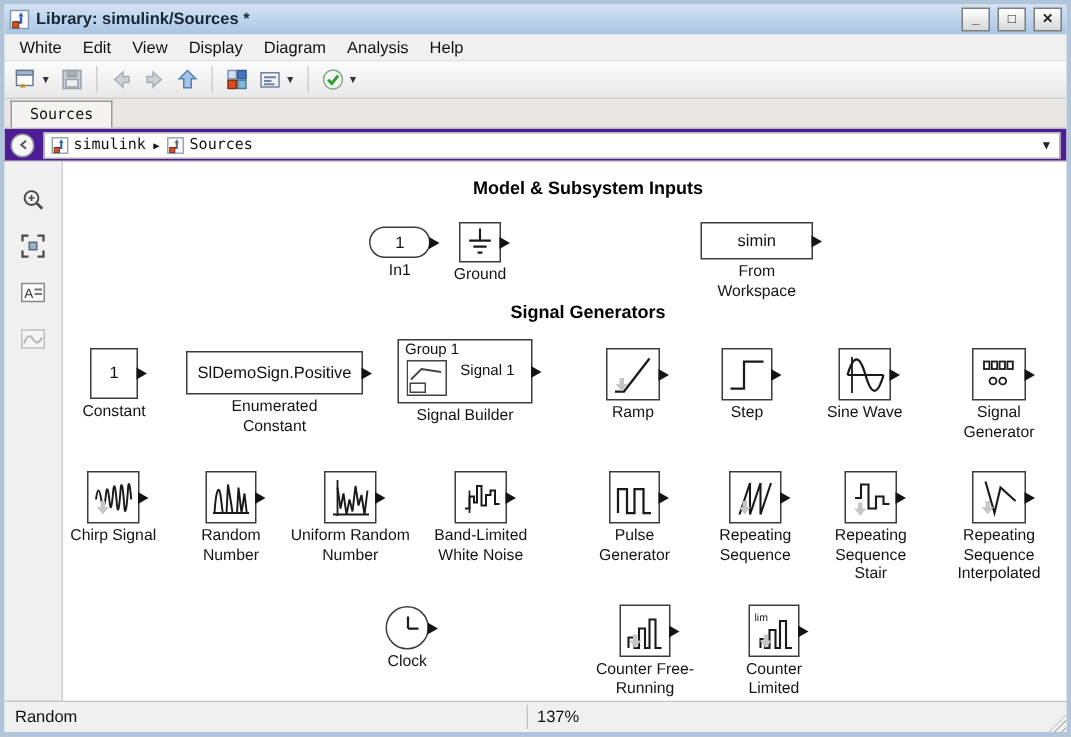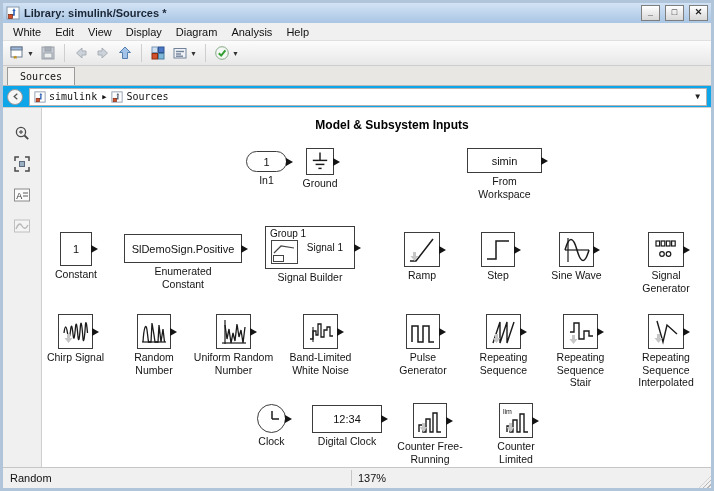--- a/index.html
+++ b/index.html
@@ -21,21 +21,21 @@
     border-bottom:1px solid #cdcdcd;display:flex;align-items:center;padding-left:3px;}
   .tbtn{height:20px;display:flex;align-items:center;padding:0 3px;}
   .tsep{width:1px;height:18px;background:#cfcfcf;margin:0 5px;}
   .caret{font-size:7px;color:#333;margin-left:2px;}
   
   .tabbar{height:19px;flex:0 0 19px;background:#e9e7e3;border-bottom:1px solid #bbb;
     display:flex;align-items:flex-end;padding-left:4px;}
   .tab{height:17px;background:#f4f3f1;border:1px solid #9a9a9a;border-bottom:none;
     padding:0 12px;font:10px "DejaVu Sans Mono",monospace;color:#111;display:flex;align-items:center;}
   
-  .crumbrow{height:21px;flex:0 0 21px;background:#0ea5e9;border-bottom:1px solid #cfcfcf;
+  .crumbrow{height:21px;flex:0 0 21px;background:#4c1d95;border-bottom:1px solid #cfcfcf;
     display:flex;align-items:center;padding:0 4px;}
   .circlebtn{width:14px;height:14px;border-radius:50%;border:1px solid #999;background:#f6f6f6;
     display:flex;align-items:center;justify-content:center;margin-right:6px;flex:0 0 14px;}
   .crumbbox{flex:1;height:16px;background:#fff;border:1px solid #b2b2b2;display:flex;
     align-items:center;padding:0 4px;font:10px "DejaVu Sans Mono",monospace;color:#111;gap:3px;}
   .crumb-sep{font-size:7px;color:#111;margin:0 2px;}
   .crumb-caret{margin-left:auto;font-size:8px;color:#222;padding-right:2px;}
   
   .main{flex:1;display:flex;min-height:0;}
   .sidebar{width:38px;flex:0 0 38px;background:#f0f0f0;border-right:1px solid #cfcfcf;
@@ -248,20 +248,21 @@
 
 
       <div class="blk" style="left:425px;top:40px">
         <div class="body" style="width:75px;height:25px">
           <span class="bval">simin</span>
           <span class="port"></span>
         </div>
         <div class="lbl wrap" style="width:64px">From Workspace</div>
       </div>
 
+      <div class="heading" style="left:250px;top:93px;width:200px">Signal Generators</div>
 
       <div class="blk" style="left:18px;top:124px">
         <div class="body" style="width:32px;height:34px">
           <span class="bval">1</span>
           <span class="port"></span>
         </div>
         <div class="lbl">Constant</div>
       </div>
 
       <div class="blk" style="left:82px;top:126px">
@@ -428,27 +429,20 @@
         <div class="body round" style="width:29px;height:29px">
           <svg width="22" height="22" viewBox="0 0 22 22">
             <line x1="11" y1="11" x2="11" y2="3" stroke="#1a1a1a" stroke-width="1.5"></line>
             <line x1="11" y1="11" x2="18" y2="11" stroke="#1a1a1a" stroke-width="1.5"></line>
           </svg>
           <span class="port"></span>
         </div>
         <div class="lbl">Clock</div>
       </div>
 
-      <div class="blk" style="left:270px;top:297px">
-        <div class="body" style="width:70px;height:28px">
-          <span class="bval">12:34</span>
-          <span class="port"></span>
-        </div>
-        <div class="lbl">Digital Clock</div>
-      </div>
 
       <div class="blk" style="left:371px;top:295px">
         <div class="body" style="width:34px;height:35px">
           <svg width="30" height="30" viewBox="0 0 30 30">
             <path d="M4,26 V19 H8 V26 H11 V13 H15 V26 H18 V7 H22 V26 H26" fill="none" stroke="#1a1a1a" stroke-width="1.4"></path>
             <path d="M7,17 v4 h-2.5 l4,5 4,-5 H10 v-4 z" fill="#c6c6c6"></path>
           </svg>
           <span class="port"></span>
         </div>
         <div class="lbl wrap" style="width:82px">Counter Free-Running</div>

